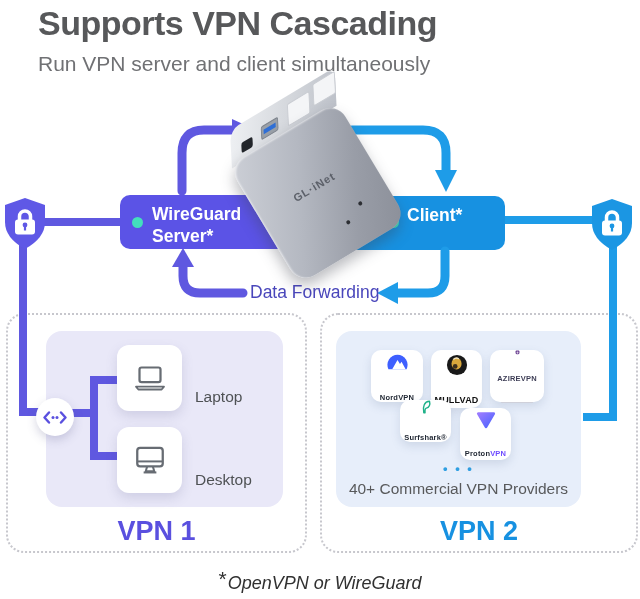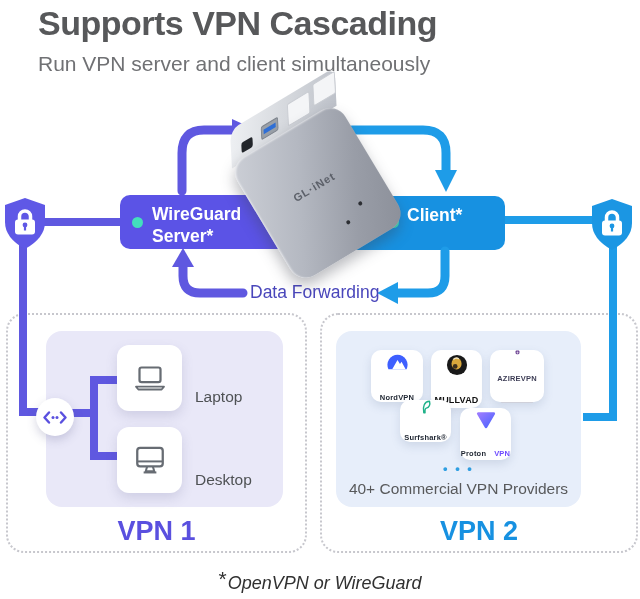--- a/index.html
+++ b/index.html
@@ -90,21 +90,21 @@
     display:flex; flex-direction:column; align-items:center; justify-content:center; gap:19px; }
   .p-nord { left:371px; top:350px; width:52px; height:52px; }
   .p-mullvad { left:431px; top:350px; width:51px; height:58px; }
   .p-azire { left:490px; top:350px; width:54px; height:52px; }
   .p-surf { left:400px; top:388px; width:51px; height:42px;margin-top:12px; }
   .p-proton { left:460px; top:408px; width:51px; height:52px; }
   .p-label { font-size:7.5px; font-weight:700; color:#1d2430; letter-spacing:0.2px; }
   .p-label-mullvad { font-size:9px; color:#101010; }
   .p-label-azire { color:#3e3e56; }
   .azire-sub { width:32px; height:2px; background:#cfd0da; border-radius:1px; }
-  .proton-vpn { color:#6d4aff;padding-left:8px; }
+  .proton-vpn { color:#6d4aff; }
   .ellipsis { left:336px; top:461px; width:245px; text-align:center; color:#2f9fe2;
     font-size:13px; font-weight:700; letter-spacing:2px; z-index:2; }
   .providers-caption { left:336px; top:480px; width:245px; text-align:center;
     font-size:15.5px; color:#58595b; z-index:2; }
 
   
   .footnote { left:0; top:570px; width:640px; text-align:center; font-style:italic;
     font-size:18px; color:#303030; }
   .footnote .ast { font-style:normal; font-size:21px; position:relative; top:-3px; margin-right:1px; }
 </style>

